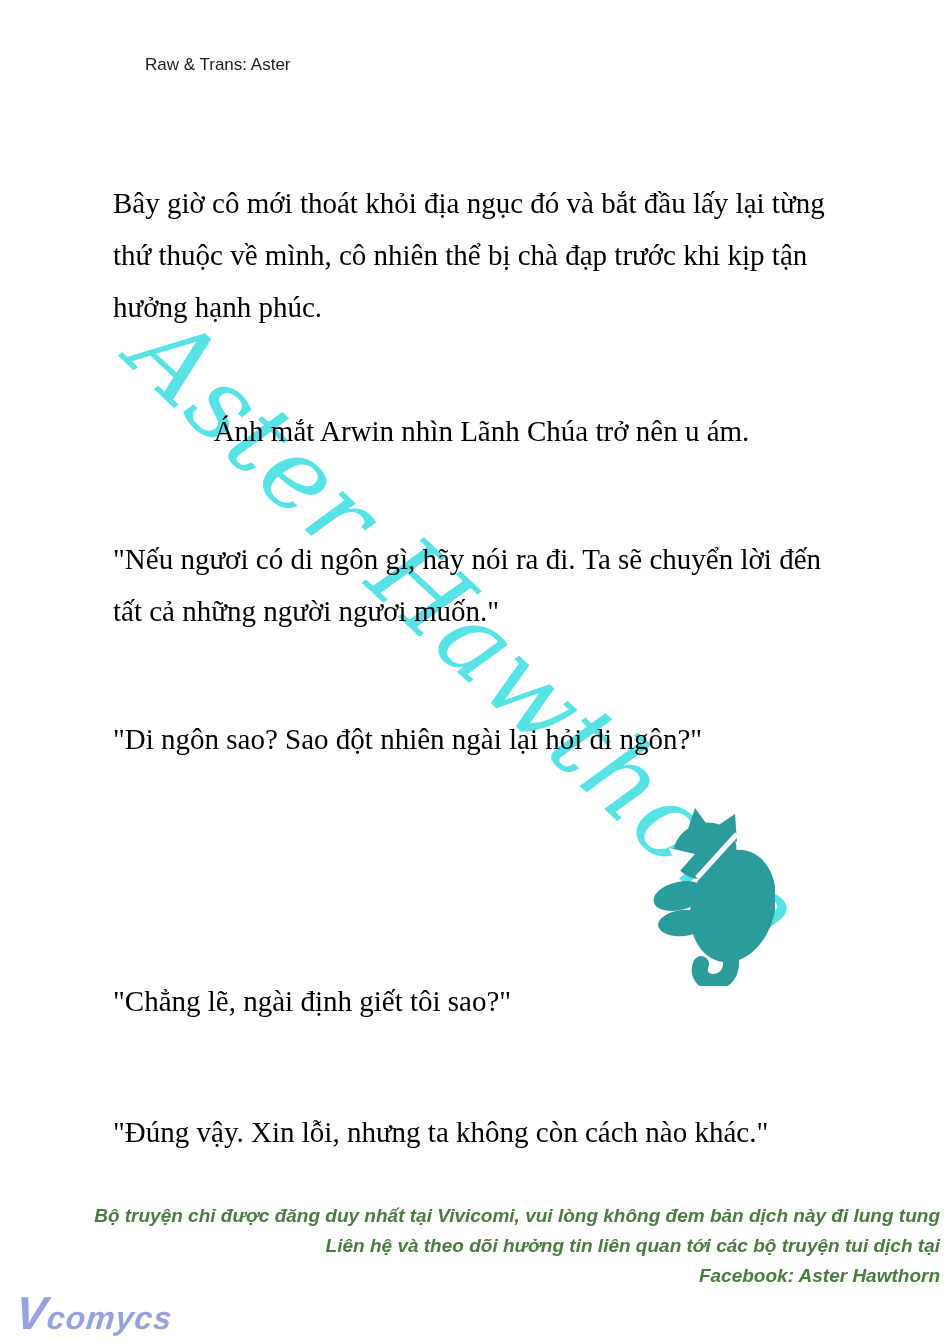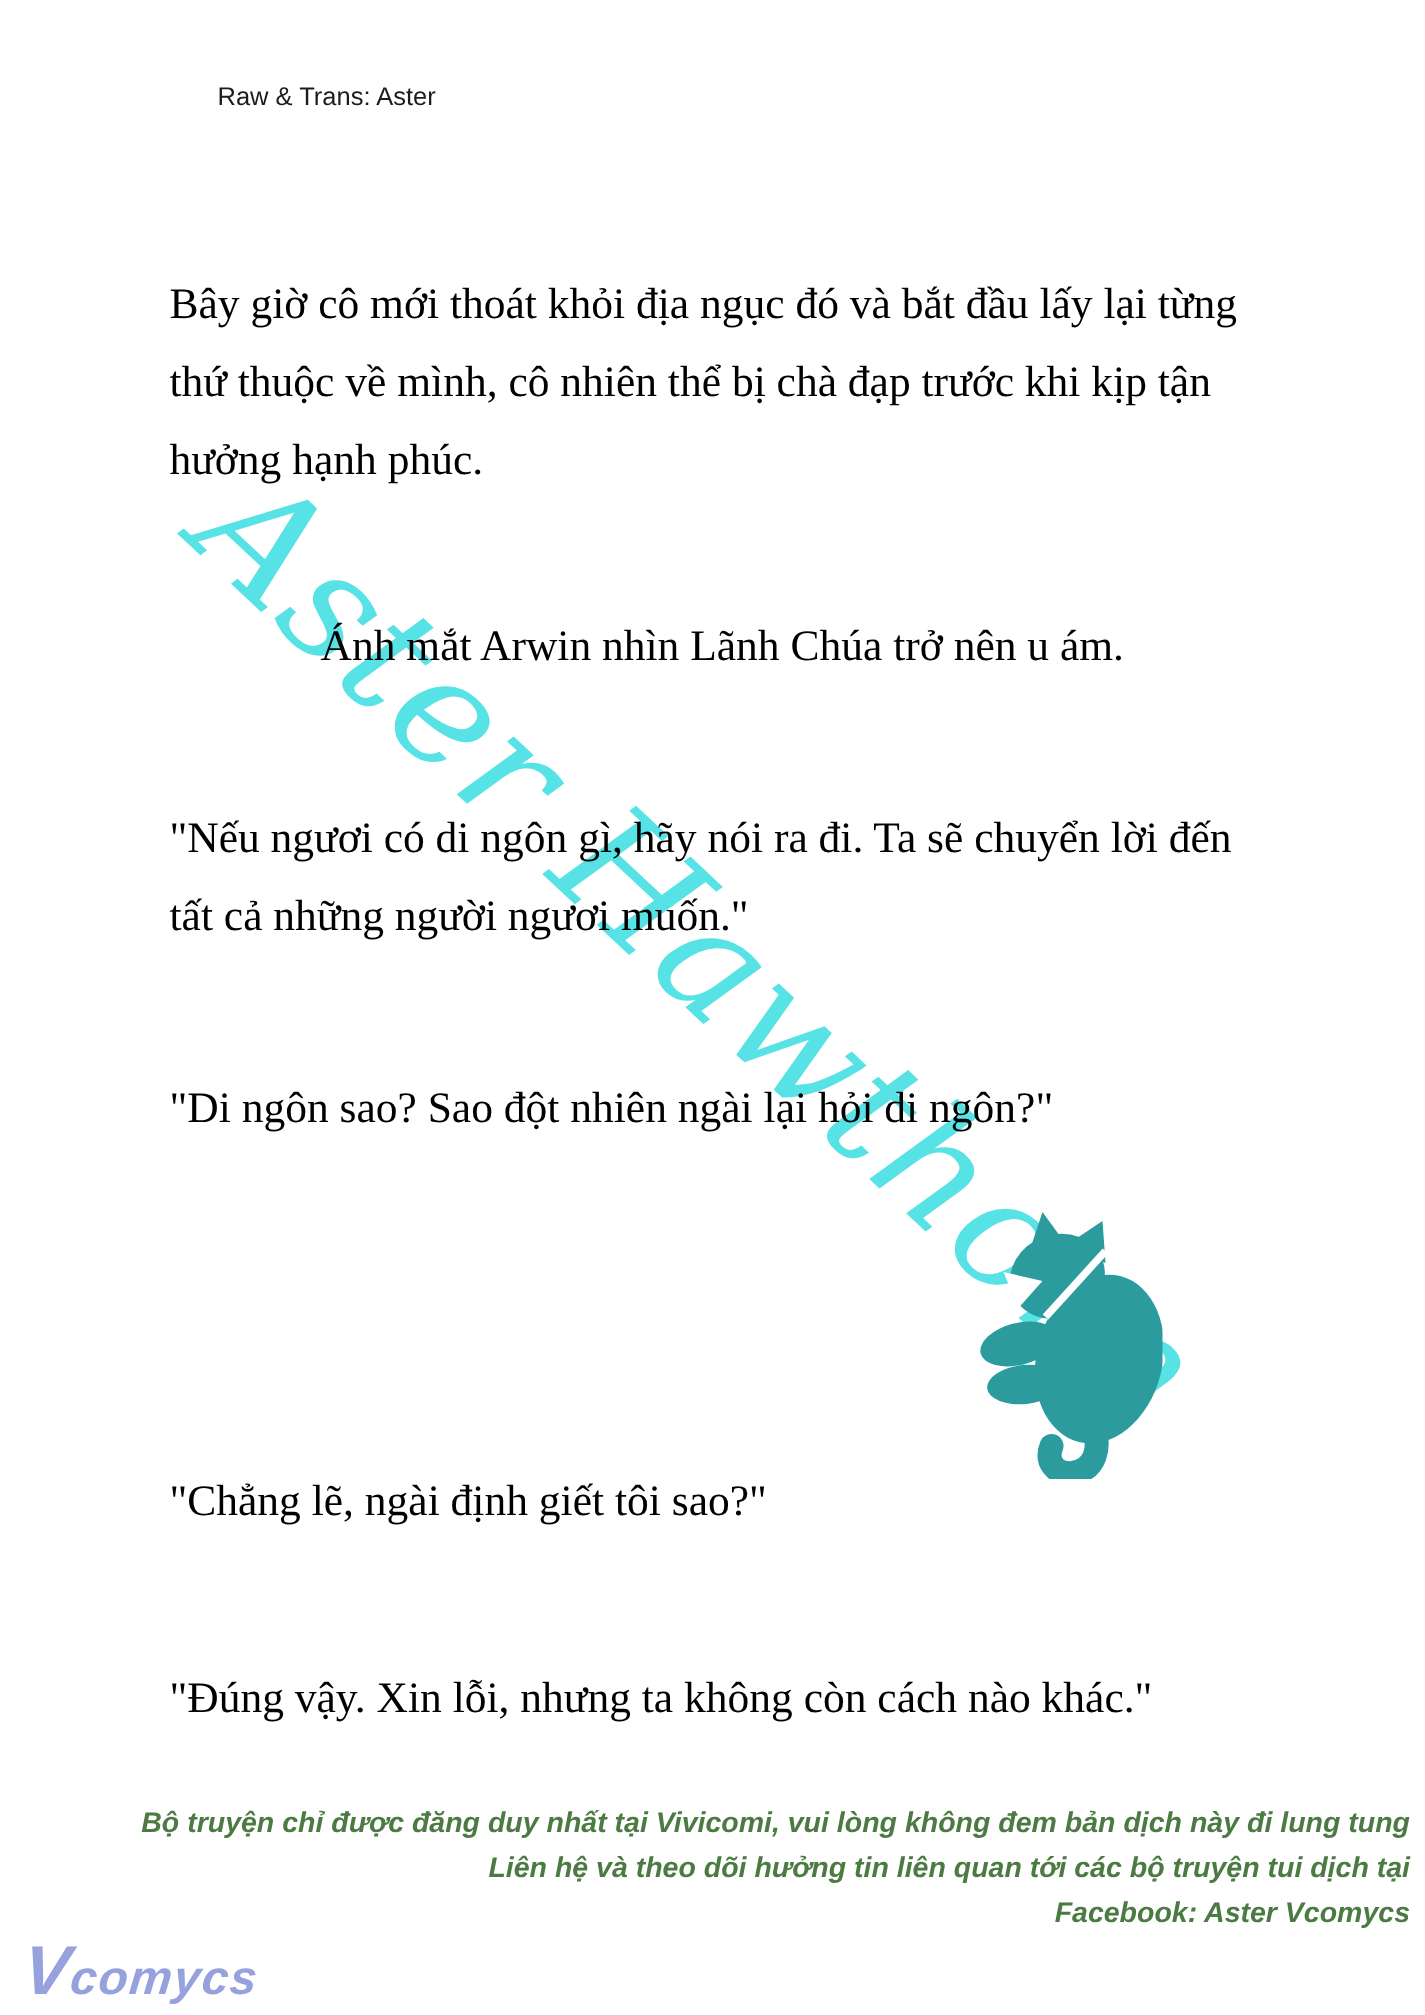--- a/index.html
+++ b/index.html
@@ -120,20 +120,20 @@
   <p class="para p1">Bây giờ cô mới thoát khỏi địa ngục đó và bắt đầu lấy lại từng thứ thuộc về mình, cô nhiên thể bị chà đạp trước khi kịp tận hưởng hạnh phúc.</p>
   <p class="para p2">Ánh mắt Arwin nhìn Lãnh Chúa trở nên u ám.</p>
   <p class="para p3">"Nếu ngươi có di ngôn gì, hãy nói ra đi. Ta sẽ chuyển lời đến tất cả những người ngươi muốn."</p>
   <p class="para p4">"Di ngôn sao? Sao đột nhiên ngài lại hỏi di ngôn?"</p>
   <p class="para p6">"Chẳng lẽ, ngài định giết tôi sao?"</p>
   <p class="para p7">"Đúng vậy. Xin lỗi, nhưng ta không còn cách nào khác."</p>
 
   <div class="footer">
     <div>Bộ truyện chỉ được đăng duy nhất tại Vivicomi, vui lòng không đem bản dịch này đi lung tung</div>
     <div>Liên hệ và theo dõi hưởng tin liên quan tới các bộ truyện tui dịch tại</div>
-    <div>Facebook: Aster Vcomycs</div>
+    <div>Facebook: Aster Hawthorn</div>
   </div>
 
   <div class="logo">
     <span class="logo-text">Vcomycs</span>
   </div>
 
 </div>
 
 </body></html>

